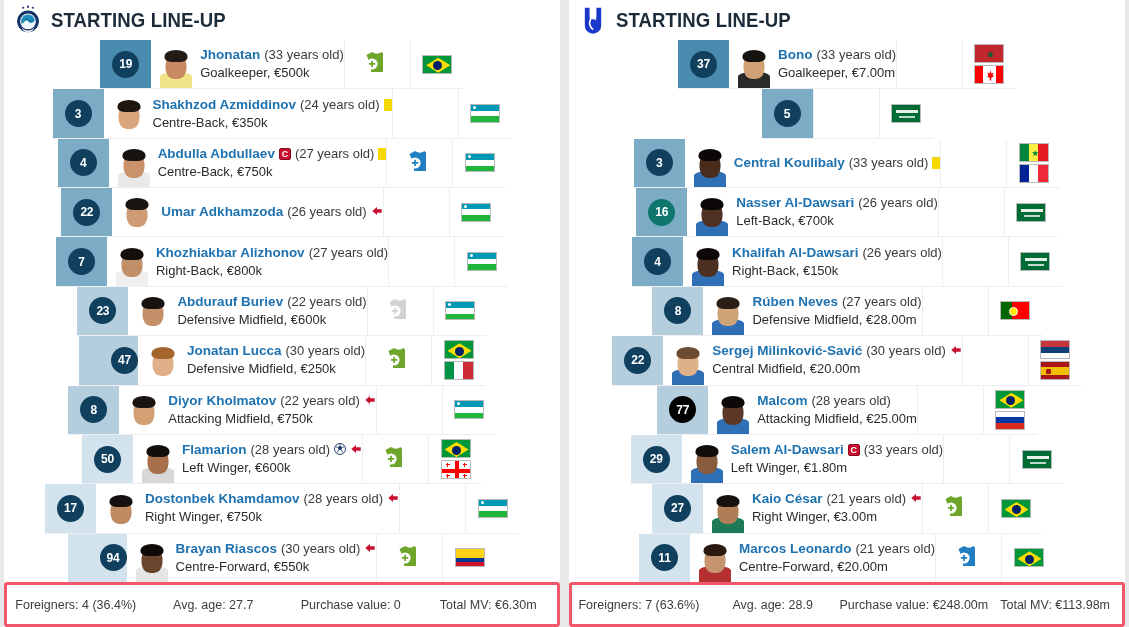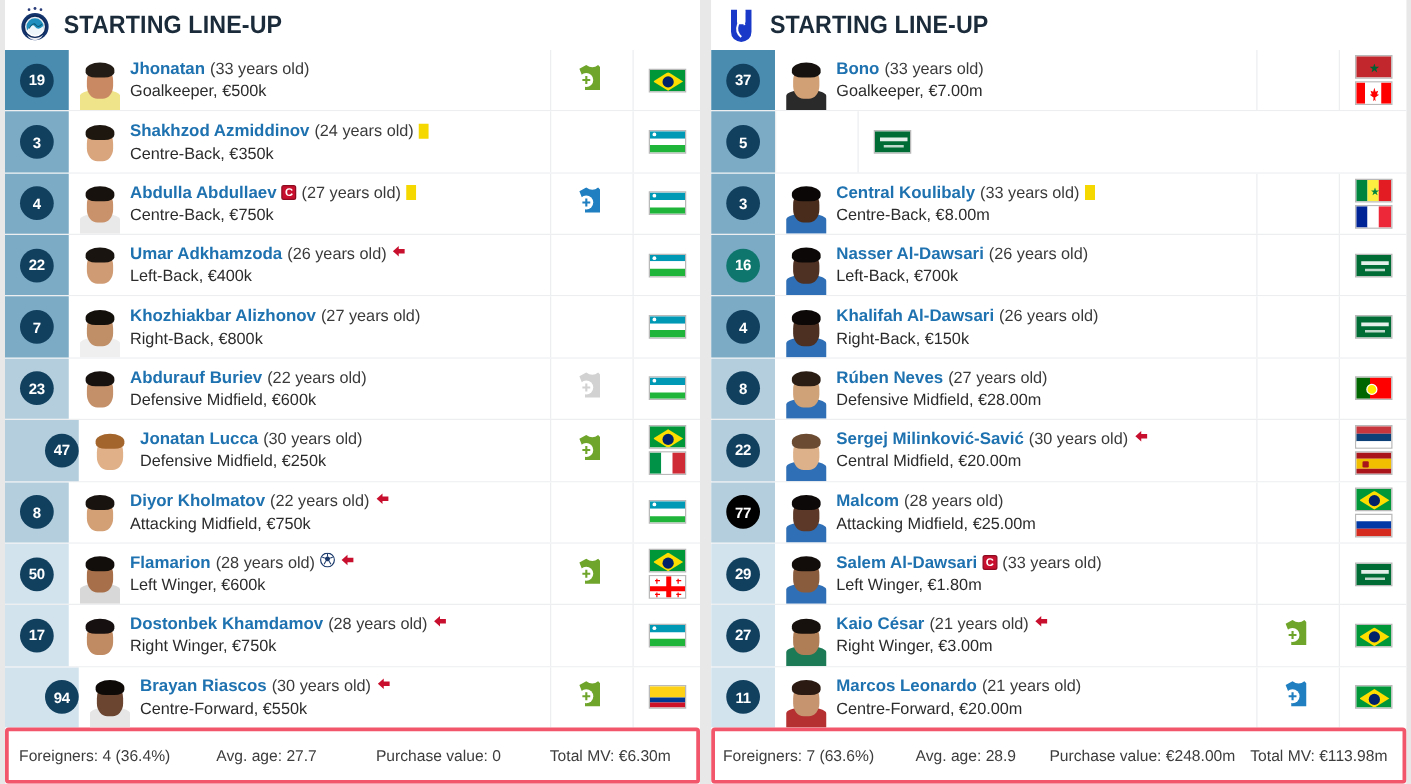--- a/index.html
+++ b/index.html
@@ -27,21 +27,21 @@
   .crest { width: 28px; height: 30px; flex: 0 0 28px; position: relative; }
   .crest svg { display: block; width: 100%; height: 100%; }
   .head-title {
     font-family: "Liberation Sans Narrow", "Liberation Sans", sans-serif;
     font-size: 20px; font-weight: 700; letter-spacing: .1px;
     color: #1b2b3a; transform: scaleX(.93); transform-origin: left center;
     white-space: nowrap;
   }
 
   
-  .rows { flex: 1 1 auto; display: flex; flex-direction: column; }
+  .rows { flex: 1 1 auto; display: flex; flex-direction: column; align-items: center; }
   .row {
     flex: 1 1 0; min-height: 0;
     display: flex; align-items: stretch;
     border-bottom: 1px solid #eceef0;
     background: #fff;
   }
   .row:last-child { border-bottom: none; }
 
   .num-cell {
     flex: 0 0 51px; display: flex; align-items: center; justify-content: center;
@@ -240,21 +240,20 @@
               <div class="hair" style="top:6px;width:23px;height:12px;background:#1a1410"></div>
             </div>
             <div class="txt">
               <div class="line1">
                 <a class="pname">Umar Adkhamzoda</a>
                 <span class="page">(26 years old)</span>
                 <span><svg class="arrow-out" viewBox="0 0 14 14">
                     <path d="M1.5 7 L7 2.2 V5 h5.5 v4 H7 v2.8 Z" fill="#c8102e"></path>
                   </svg></span>
               </div>
-              <div class="line2">Left-Back, €400k</div>
             </div>
           </div>
           <div class="sub-cell"></div>
           <div class="flag-cell">
             <div class="flag">
               <div style="left:0;top:0;right:0;height:33.3%;background:#0099B5"></div>
               <div style="left:0;top:33.3%;right:0;height:33.4%;background:#FFFFFF"></div>
               <div style="left:0;bottom:0;right:0;height:33.3%;background:#1EB53A"></div>
               <div style="left:2px;top:1px;width:3px;height:3px;border-radius:50%;background:#fff"></div>
             </div>
@@ -586,21 +585,20 @@
               <div class="torso" style="width:34px;height:16px;background:#2f6fb5"></div>
               <div class="head" style="top:9px;width:21px;height:26px;background:#4a2c1d"></div>
               <div class="hair" style="top:6px;width:23px;height:12px;background:#0a0706"></div>
             </div>
             <div class="txt">
               <div class="line1">
                 <a class="pname">Central Koulibaly</a>
                 <span class="page">(33 years old)</span>
                 <span class="ycard"></span>
               </div>
-              <div class="line2">Centre-Back, €8.00m</div>
             </div>
           </div>
           <div class="sub-cell"></div>
           <div class="flag-cell">
             <div class="flag">
               <div style="left:0;top:0;bottom:0;width:33.3%;background:#00853F"></div>
               <div style="left:33.3%;top:0;bottom:0;width:33.4%;background:#FDEF42"></div>
               <div style="right:0;top:0;bottom:0;width:33.3%;background:#E31B23"></div>
               <div style="left:12px;top:6px;width:7px;height:7px;background:#00853F;clip-path:polygon(50% 0,61% 35%,98% 35%,68% 57%,79% 91%,50% 70%,21% 91%,32% 57%,2% 35%,39% 35%)"></div>
             </div>

